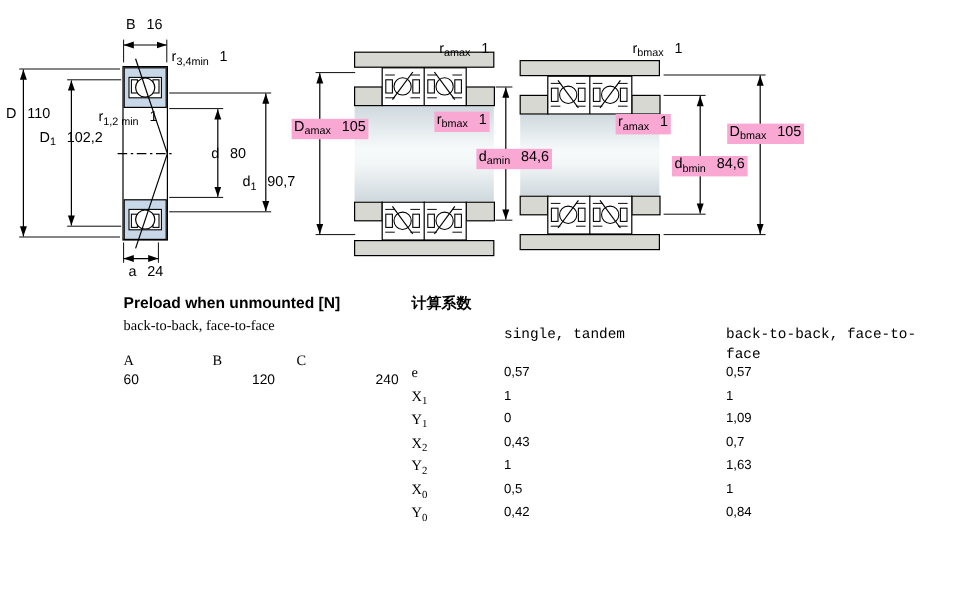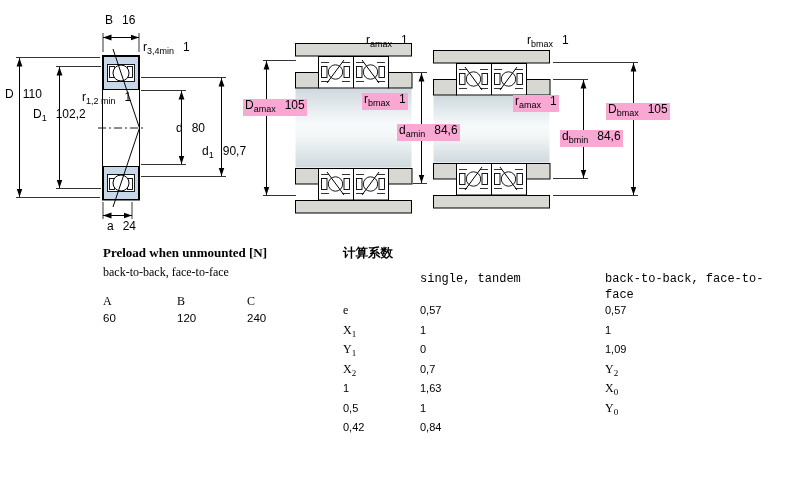--- a/index.html
+++ b/index.html
@@ -11,25 +11,25 @@
   svg .wh2{fill:#fff;stroke:#000;stroke-width:0.9;}
   svg line{stroke:#000;stroke-width:1;}
   svg .ext{stroke-width:0.8;}
   svg .dim{marker-start:url(#as);marker-end:url(#ae);}
   svg .cl{stroke-dasharray:8 3 2 3;stroke-width:0.9;}
   .dlab{position:absolute;font-size:12px;line-height:13px;white-space:nowrap;}
   .dlab sub{font-size:9px;vertical-align:-3px;letter-spacing:0;}
   .dlab .v{margin-left:9px;}
   .dlab.bg{background:#f9a8d4;padding:0 2px;}
   .preload{position:absolute;left:103px;top:245px;width:240px;}
-  .preload .t1{font-family:Liberation Serif, serif;font-weight:bold;font-size:13px;}
+  .preload .t1{font-family:Liberation Sans, sans-serif;font-weight:bold;font-size:13px;}
   .preload .t2{font-family:"Liberation Serif",serif;font-size:12px;margin-top:4px;}
   .pcols{display:grid;grid-template-columns:74px 70px 70px;}
   .pcols.hdr{margin-top:14px;font-family:"Liberation Serif",serif;font-size:12px;}
-  .pcols.val{margin-top:3px;font-size:11.5px;}
+  .pcols.val{margin-top:3px;font-size:11.5px;gap:33px;}
   .factors{position:absolute;left:343px;top:245px;width:430px;}
   .factors .ft{font-weight:bold;font-size:12.5px;font-family:"Liberation Serif",serif;}
   .fgrid{display:grid;grid-template-columns:77px 185px auto;margin-top:10px;line-height:15.5px;}
   .fgrid .fl{font-family:"Liberation Serif",serif;font-size:12px;}
   .fgrid .fl sub{font-size:9px;vertical-align:-3px;}
   .fgrid .fh{font-family:Liberation Mono, monospace;font-size:12px;}
   .fgrid .fv{font-size:11px;}
 </style>
 </head>
 <body>
@@ -206,20 +206,21 @@
 
     <div class="fl"><span>X</span><sub>1</sub></div>
     <div class="fv">1</div>
     <div class="fv">1</div>
 
     <div class="fl"><span>Y</span><sub>1</sub></div>
     <div class="fv">0</div>
     <div class="fv">1,09</div>
 
     <div class="fl"><span>X</span><sub>2</sub></div>
+    <div class="fv">0,43</div>
     <div class="fv">0,7</div>
 
     <div class="fl"><span>Y</span><sub>2</sub></div>
     <div class="fv">1</div>
     <div class="fv">1,63</div>
 
     <div class="fl"><span>X</span><sub>0</sub></div>
     <div class="fv">0,5</div>
     <div class="fv">1</div>
 

